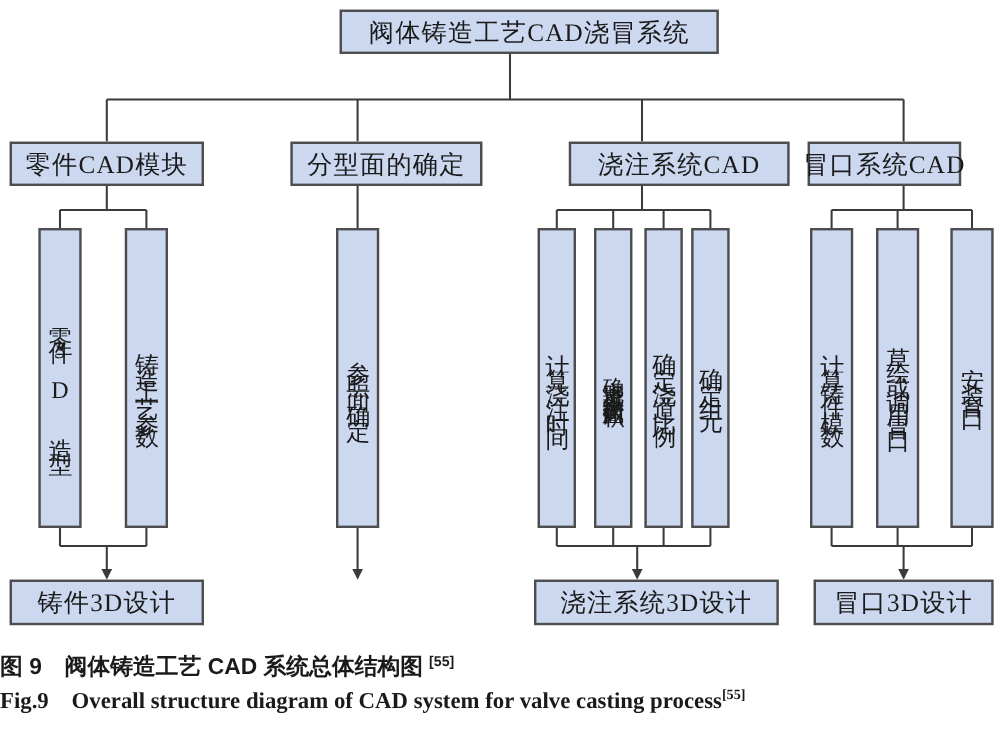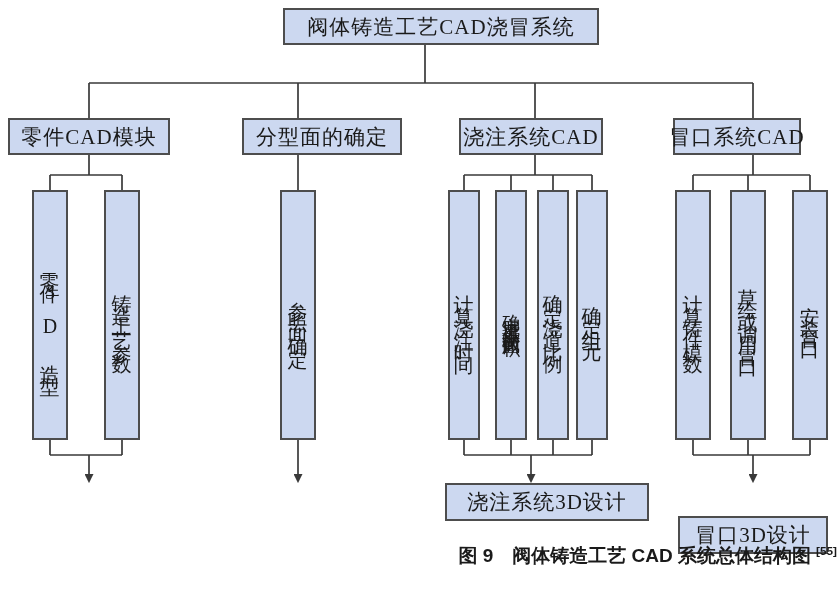--- a/index.html
+++ b/index.html
@@ -59,21 +59,21 @@
   }
   .vbox.tight {
     font-size: 18px;
     letter-spacing: 3px;
   }
   .outbox { top: 483px; height: 38px; }
   .caption {
     position: absolute;
     left: 0;
     width: 837px;
-    text-align: right;
+    text-align: left;
     font-weight: 700;
     white-space: nowrap;
   }
   .caption-zh {
     top: 543px;
     font-size: 19px;
     font-family: "Liberation Sans", "DejaVu Sans", sans-serif;
   }
   .caption-en {
     top: 574px;
@@ -116,37 +116,41 @@
     <path class="wire" d="M89,455 V475" marker-end="url(#arrowhead)"></path>
     <path class="wire" d="M298,440 V475" marker-end="url(#arrowhead)"></path>
     <path class="wire" d="M531,455 V475" marker-end="url(#arrowhead)"></path>
     <path class="wire" d="M753,455 V475" marker-end="url(#arrowhead)"></path>
   </svg>
 
   <div class="hbox" style="left:283px; top:8px; width:316px;">阀体铸造工艺CAD浇冒系统</div>
 
   <div class="hbox" style="left:8px; top:118px; width:162px;">零件CAD模块</div>
   <div class="hbox" style="left:218px; top:118px; width:160px;margin-left:24px;">分型面的确定</div>
-  <div class="hbox" style="left:459px; top:118px; width:144px;">浇注系统CAD</div>
+  <div class="hbox" style="left:474px; top:118px; width:184px;">浇注系统CAD</div>
   <div class="hbox" style="left:673px; top:118px; width:128px;">冒口系统CAD</div>
 
   <div class="vbox" style="left:32px; width:36px;">零件3D造型</div>
   <div class="vbox" style="left:104px; width:36px;">铸造工艺参数</div>
 
   <div class="vbox" style="left:280px; width:36px;">参照面确定</div>
 
   <div class="vbox" style="left:448px; width:32px;">计算浇注时间</div>
   <div class="vbox tight" style="left:495px; width:32px;">确定浇道最小横截面积</div>
   <div class="vbox" style="left:537px; width:32px;">确定浇道比例</div>
   <div class="vbox" style="left:576px; width:32px;">确定组元</div>
 
   <div class="vbox" style="left:675px; width:36px;">计算铸件模数</div>
   <div class="vbox" style="left:730px; width:36px;">草绘或调用冒口</div>
   <div class="vbox" style="left:792px; width:36px;">安装冒口</div>
 
+  <div class="hbox outbox" style="left:8px; width:162px;">铸件3D设计</div>
   <div class="hbox outbox" style="left:445px; width:204px;">浇注系统3D设计</div>
-  <div class="hbox outbox" style="left:678px; width:150px;margin-top:33px;">冒口3D设计</div>
+  <div class="hbox outbox" style="left:678px; width:150px;">冒口3D设计</div>
 
   <div class="caption caption-zh">
     <span>图 9  阀体铸造工艺 CAD 系统总体结构图</span><sup class="cite gap">[55]</sup>
+  </div>
+  <div class="caption caption-en">
+    <span>Fig.9  Overall structure diagram of CAD system for valve casting process</span><sup class="cite">[55]</sup>
   </div>
 
 </div>
 
 </body></html>

